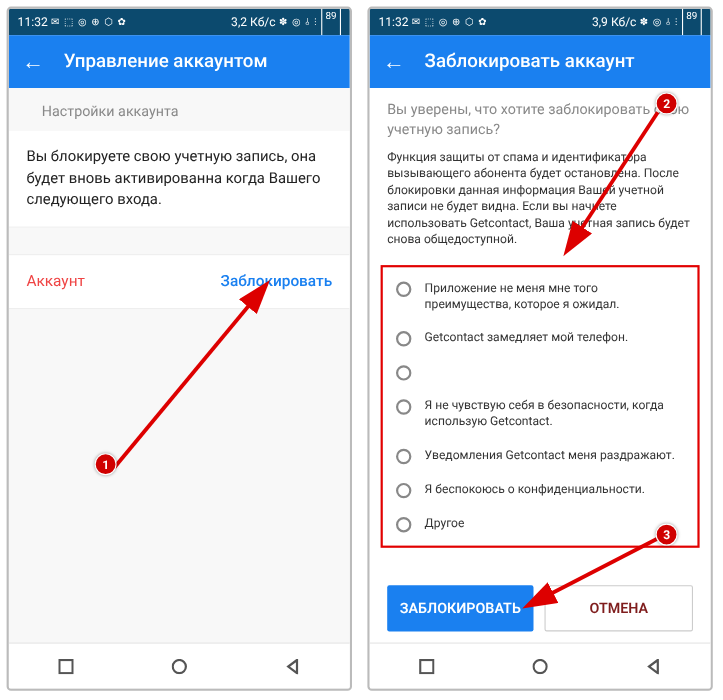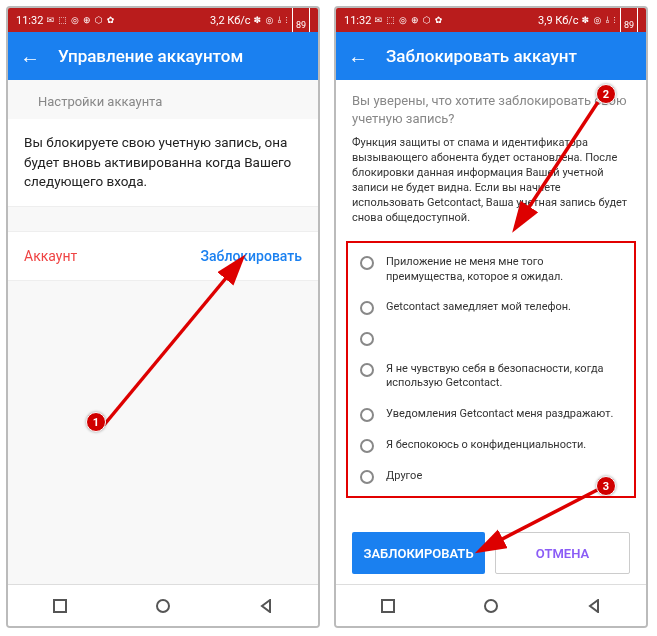--- a/index.html
+++ b/index.html
@@ -18,21 +18,21 @@
   border: 2px solid #bbb;
   border-radius: 4px;
   background: #fff;
   position: relative;
   overflow: hidden;
   display: flex;
   flex-direction: column;
 }
 .statusbar {
   height: 24px;
-  background: #b91c1c;
+  background: #0c4a6e;
   color: #fff;
   display: flex;
   align-items: center;
   font-size: 11px;
   padding: 0 8px;
   justify-content: space-between;
 }
 .status-left, .status-right { display: flex; align-items: center; gap: 3px; }
 .status-icons { font-size: 9px; letter-spacing: 1px; }
 .header {
@@ -114,21 +114,21 @@
   flex: 1;
   height: 42px;
   display: flex;
   align-items: center;
   justify-content: center;
   font-size: 13px;
   font-weight: 600;
   border-radius: 2px;
 }
 .btn-primary { background: #1a80f0; color: #fff; }
-.btn-secondary { background: #fff; color: #8b5cf6; border: 1px solid #ccc; }
+.btn-secondary { background: #fff; color: #7f1d1d; border: 1px solid #ccc; }
 
 .callout {
   position: absolute;
   width: 20px; height: 20px;
   background: #d00000;
   border: 1.5px solid #fff;
   border-radius: 50%;
   color: #fff;
   font-size: 11px;
   font-weight: bold;
@@ -137,21 +137,21 @@
   justify-content: center;
   box-shadow: 0 0 3px rgba(0,0,0,.4);
   z-index: 10;
 }
 .arrow {
   position: absolute;
   pointer-events: none;
   z-index: 9;
 }
 .battery-box {
-  display: inline-flex; align-items:flex-start;
+  display: inline-flex; align-items:flex-end;
   border: 1px solid #fff; border-radius: 3px;
   padding: 15px 3px; font-size: 9px; height: 13px;
 }
 </style>
 </head>
 <body>
 
 <div class="phone">
   <div class="statusbar">
     <div class="status-left">

